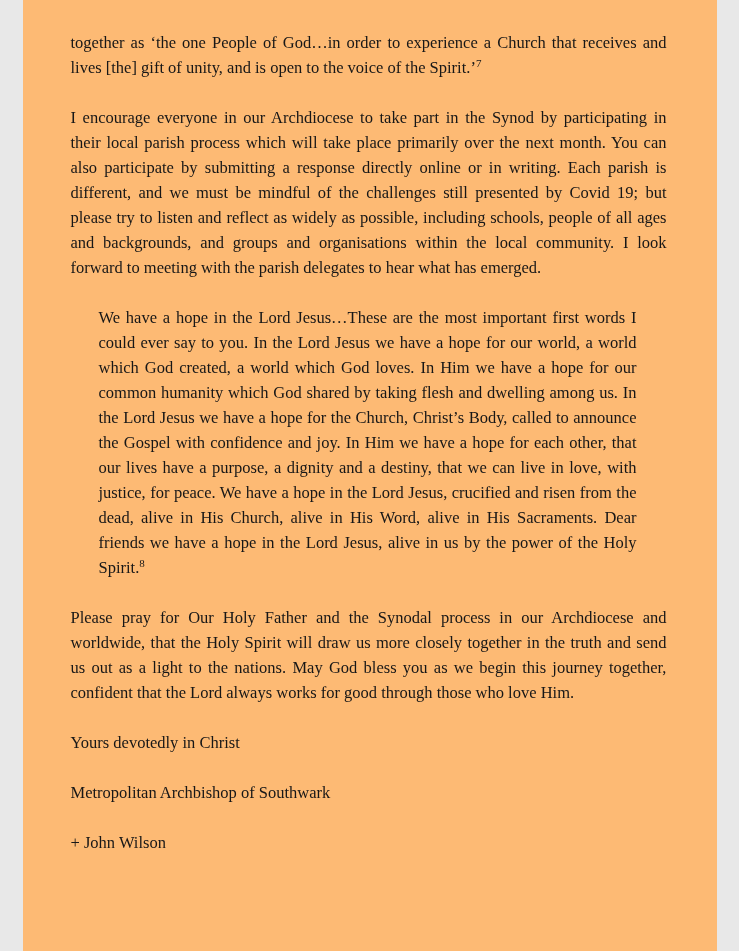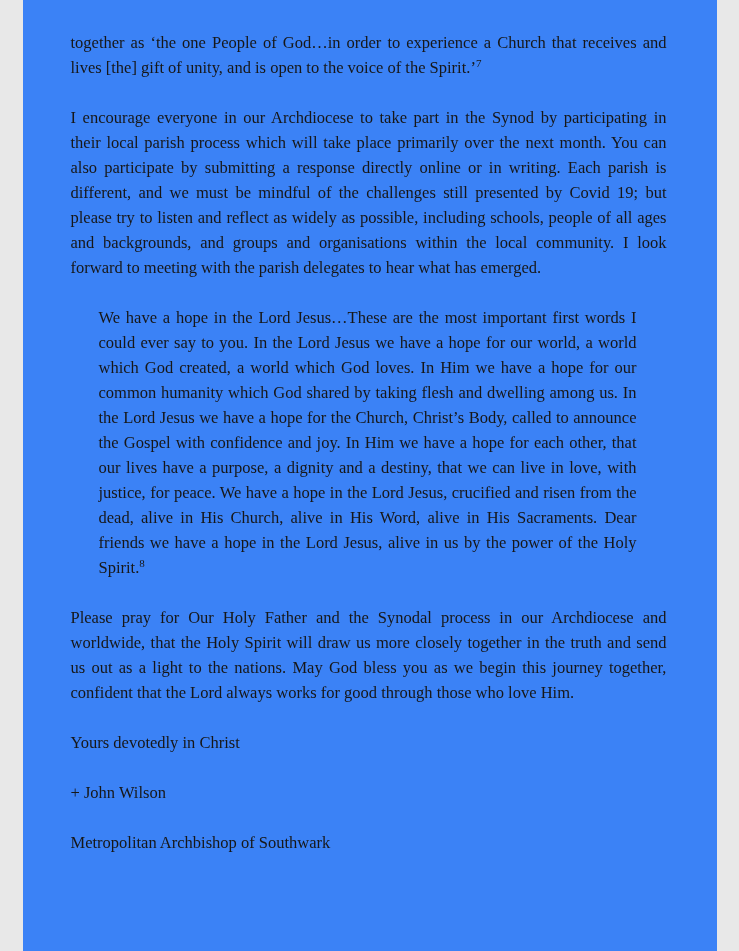--- a/index.html
+++ b/index.html
@@ -5,21 +5,21 @@
   html, body {
     margin: 0;
     padding: 0;
     background: #e8e8e8;
   }
   .page {
     position: relative;
     width: 694px;
     height: 951px;
     margin: 0 auto;
-    background: #3b82f6;
+    background: #fdba74;
     box-sizing: border-box;
     padding: 30px 50px 16px 48px;
     overflow: hidden;
     font-family: "Liberation Serif", "DejaVu Serif", serif;
     color: #171717;
   }
   .para {
     font-size: 16.5px;
     line-height: 25px;
     text-align: justify;
@@ -51,17 +51,17 @@
 
   <p class="para">I encourage everyone in our Archdiocese to take part in the Synod by participating in their local parish process which will take place primarily over the next month. You can also participate by submitting a response directly online or in writing. Each parish is different, and we must be mindful of the challenges still presented by Covid 19; but please try to listen and reflect as widely as possible, including schools, people of all ages and backgrounds, and groups and organisations within the local community. I look forward to meeting with the parish delegates to hear what has emerged.</p>
 
 
   <p class="para quote"><span>We have a hope in the Lord Jesus…These are the most important first words I could ever say to you. In the Lord Jesus we have a hope for our world, a world which God created, a world which God loves. In Him we have a hope for our common humanity which God shared by taking flesh and dwelling among us. In the Lord Jesus we have a hope for the Church, Christ’s Body, called to announce the Gospel with confidence and joy. In Him we have a hope for each other, that our lives have a purpose, a dignity and a destiny, that we can live in love, with justice, for peace. We have a hope in the Lord Jesus, crucified and risen from the dead, alive in His Church, alive in His Word, alive in His Sacraments. Dear friends we have a hope in the Lord Jesus, alive in us by the power of the Holy Spirit.</span><sup class="fn">8</sup></p>
 
   <p class="para">Please pray for Our Holy Father and the Synodal process in our Archdiocese and worldwide, that the Holy Spirit will draw us more closely together in the truth and send us out as a light to the nations. May God bless you as we begin this journey together, confident that the Lord always works for good through those who love Him.</p>
 
   <p class="closing-line">Yours devotedly in Christ</p>
 
+  <p class="closing-line">Metropolitan Archbishop of Southwark</p>
+
   <p class="closing-line">+ John Wilson</p>
-
-  <p class="closing-line">Metropolitan Archbishop of Southwark</p>
 
 </div>
 
 </body></html>

